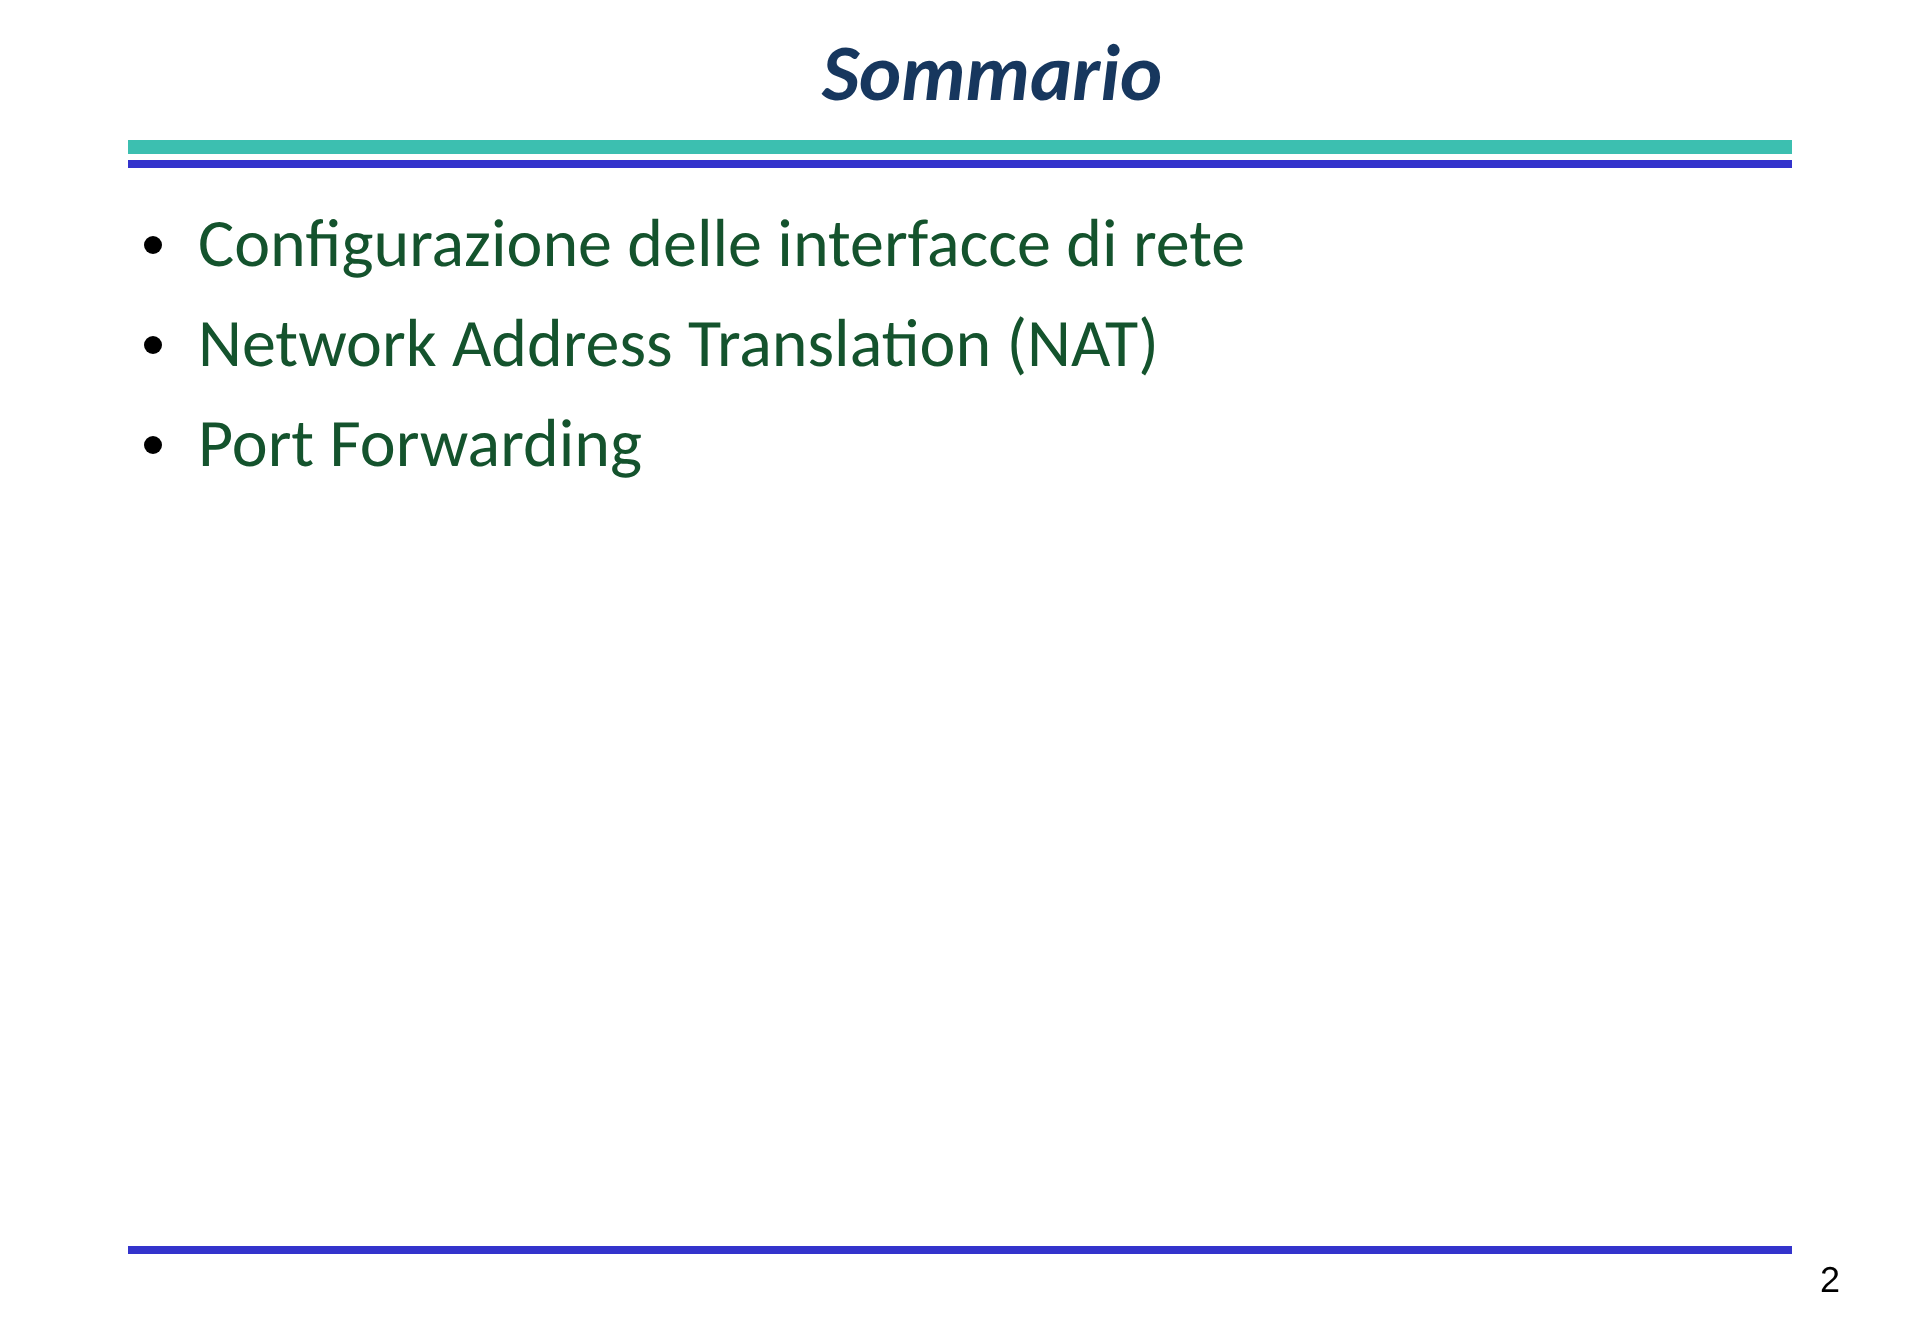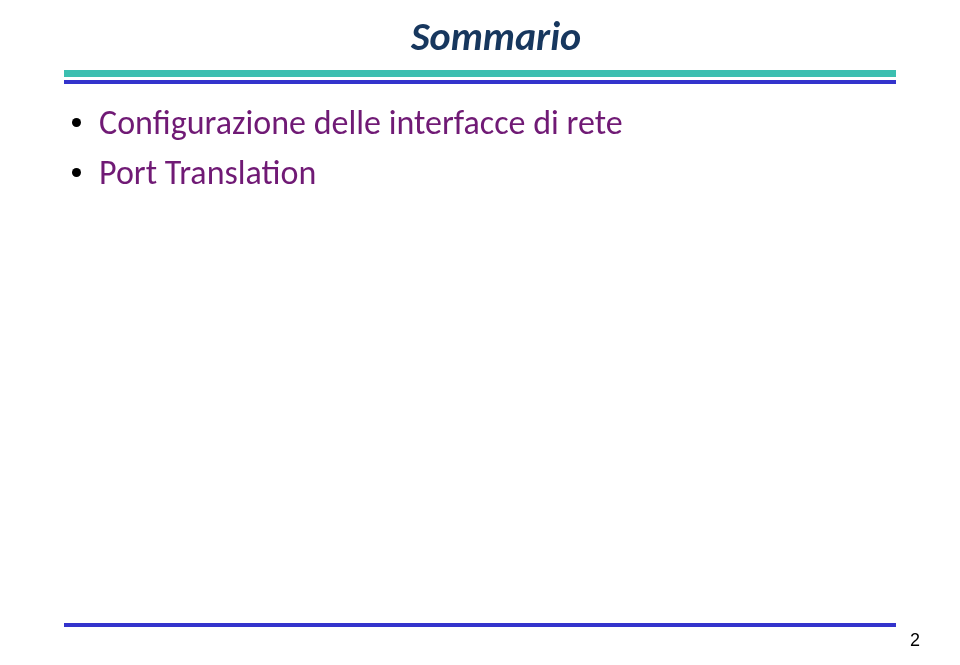--- a/index.html
+++ b/index.html
@@ -50,21 +50,21 @@
     position: absolute;
     top: 100px;
     left: 72px;
     width: 820px;
   }
   .bullet {
     display: flex;
     align-items: flex-start;
     font-size: 34px;
     line-height: 1.35;
-    color: #701a75;
+    color: #14532d;
     margin-bottom: 4px;
   }
   .bullet .dot {
     width: 9px;
     height: 9px;
     border-radius: 50%;
     background: #000;
     margin-top: 18px;
     margin-right: 18px;
     flex-shrink: 0;
@@ -101,21 +101,25 @@
     <div class="rule-blue"></div>
   </div>
 
   <div class="content">
     <div class="bullet">
       <div class="dot"></div>
       <div class="text">Configurazione delle interfacce di rete</div>
     </div>
     <div class="bullet">
       <div class="dot"></div>
-      <div class="text">Port Translation</div>
+      <div class="text">Network Address Translation (NAT)</div>
+    </div>
+    <div class="bullet">
+      <div class="dot"></div>
+      <div class="text">Port Forwarding</div>
     </div>
   </div>
 
   <div class="bottom-rule"></div>
 
   <div class="page-num">2</div>
 
 </div>
 
 </body></html>

